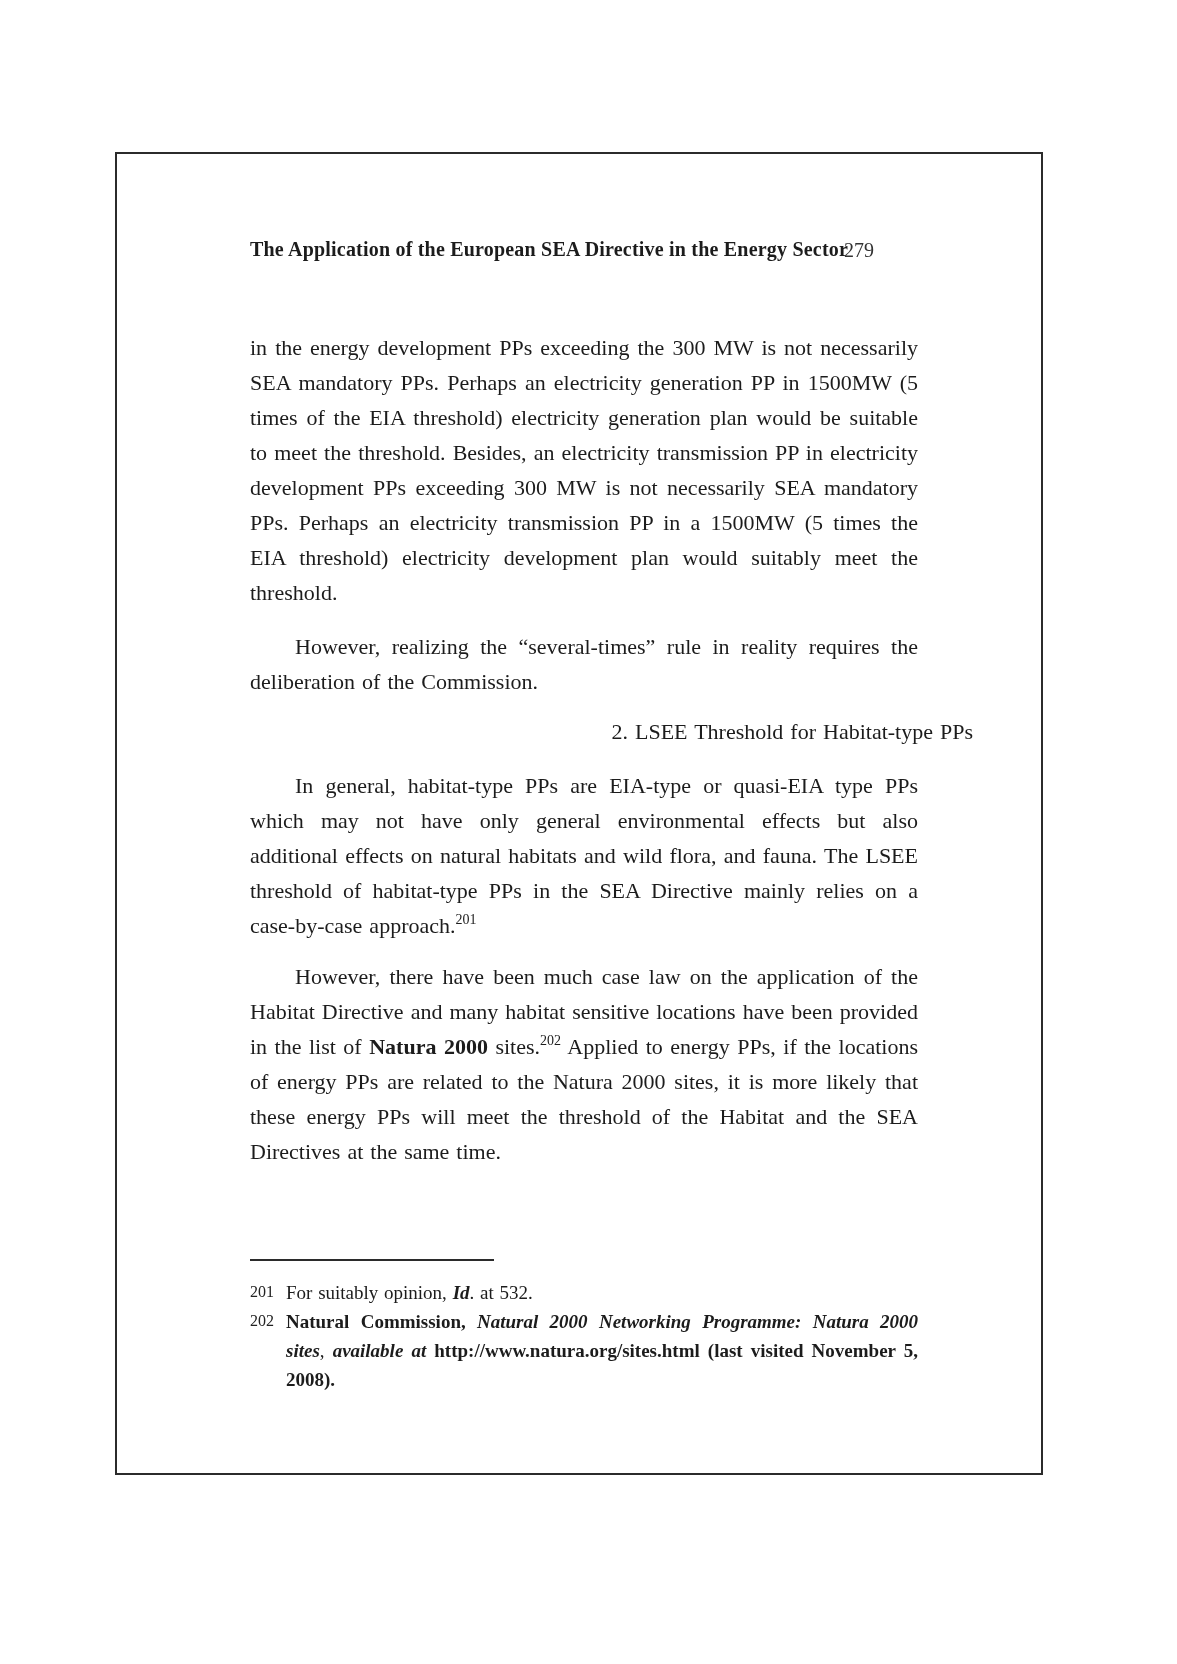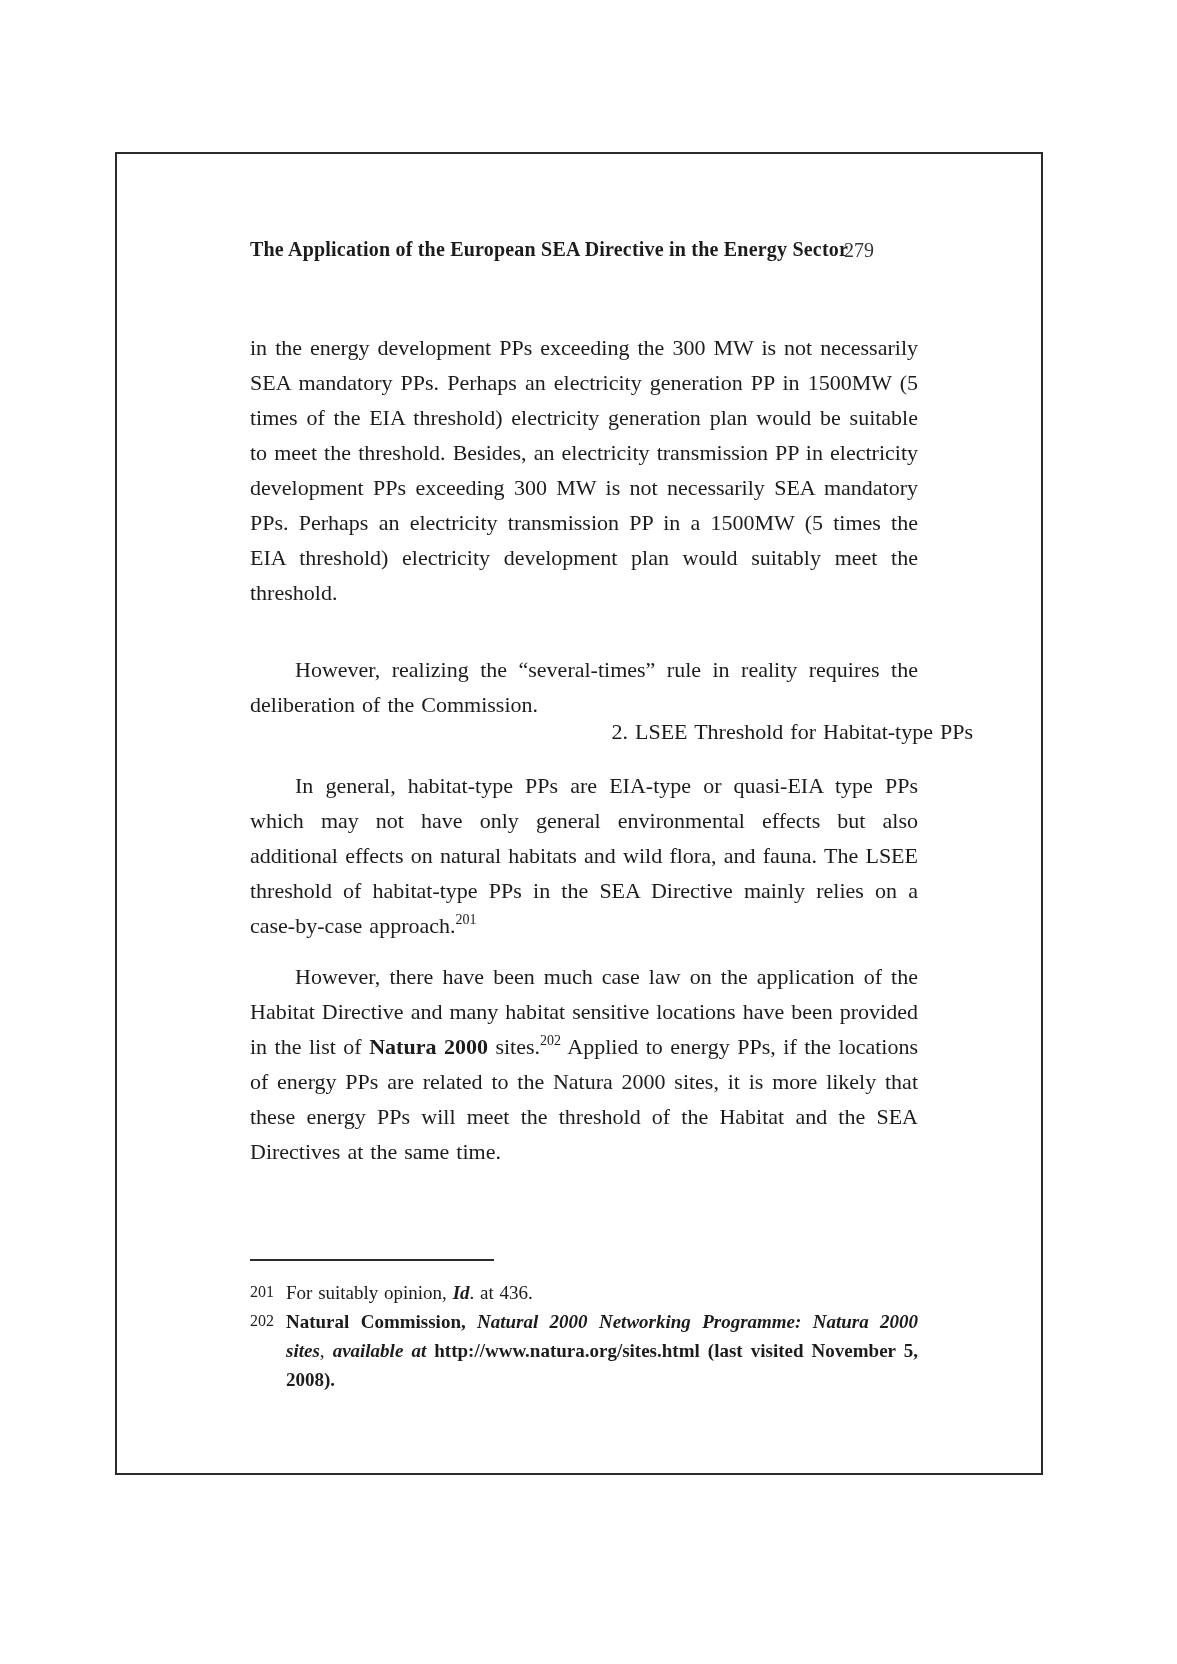--- a/index.html
+++ b/index.html
@@ -40,21 +40,21 @@
   .body-block{
     position:absolute;
     left:250px;
     width:668px;
     font-size:22px;
     line-height:35px;
     text-align:justify;
     word-spacing:1.5px;
   }
   .p1{top:330px;}
-  .p2{top:652px;text-indent:45px;}
+  .p2{top:629px;text-indent:45px;}
   .heading{top:714px;text-align:right;padding-left:55px;}
   .p3{top:768px;text-indent:45px;}
   .p4{top:959px;text-indent:45px;font-family:Liberation Serif, serif;}
   .seg-b{font-weight:bold;}
   .seg-i{font-style:italic;font-weight:bold;}
   sup{
     font-size:14px;
     line-height:0;
     vertical-align:baseline;
     position:relative;
@@ -109,19 +109,19 @@
 
 <div class="body-block p3"><span>In general, habitat-type PPs are EIA-type or quasi-EIA type PPs which may not have only general environmental effects but also additional effects on natural habitats and wild flora, and fauna.  The LSEE threshold of habitat-type PPs in the SEA Directive mainly relies on a case-by-case approach.</span><sup>201</sup></div>
 
 <div class="body-block p4"><span>However, there have been much case law on the application of the Habitat Directive and many habitat sensitive locations have been provided in the list of </span><span class="seg-b">Natura 2000</span><span> sites.</span><sup>202</sup><span> Applied to energy PPs, if the locations of energy PPs are related to the Natura 2000 sites, it is more likely that these energy PPs will meet the threshold of the Habitat and the SEA Directives at the same time.</span></div>
 
 <div class="footnote-separator"></div>
 
 <div class="footnotes">
   <div class="footnote">
     <span class="fn-num">201</span>
-    <span class="fn-text"><span>For suitably opinion, </span><span class="seg-i">Id</span><span>. at 436.</span></span>
+    <span class="fn-text"><span>For suitably opinion, </span><span class="seg-i">Id</span><span>. at 532.</span></span>
   </div>
   <div class="footnote">
     <span class="fn-num">202</span>
     <span class="fn-text"><span class="seg-b">Natural Commission, </span><span class="seg-i">Natural 2000 Networking Programme: Natura 2000 sites</span><span>, </span><span class="seg-i">available at </span><span class="seg-b">http://www.natura.org/sites.html (last visited November 5, 2008).</span></span>
   </div>
 </div>
 
 </body></html>

